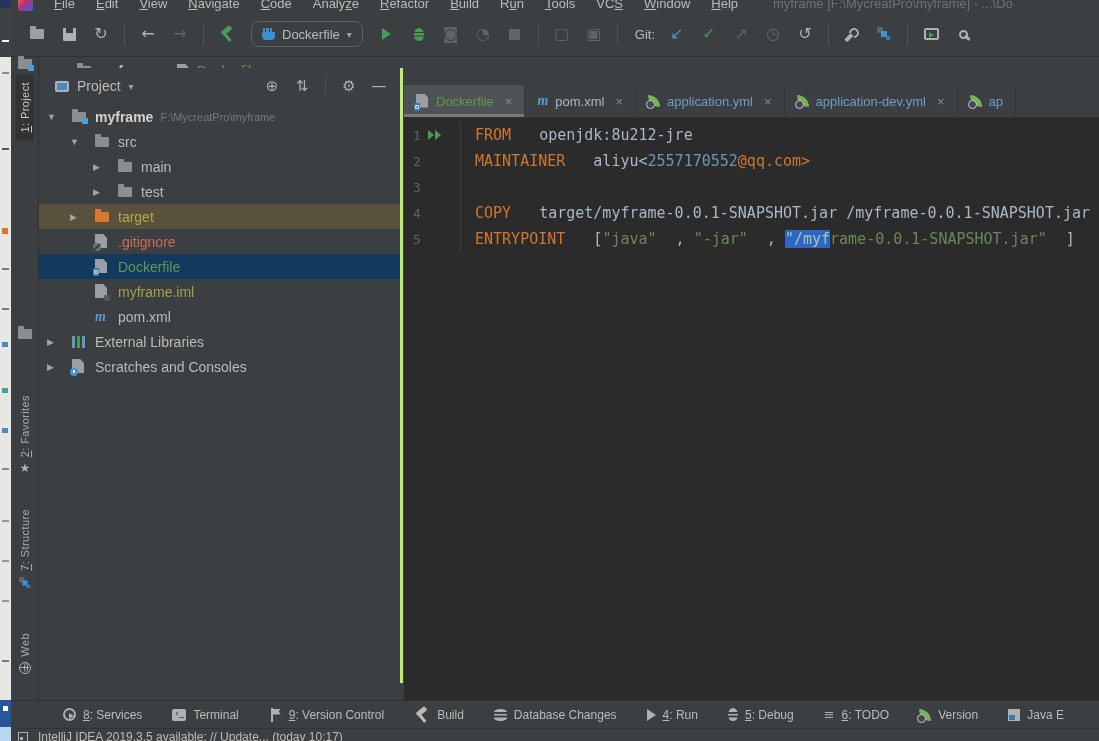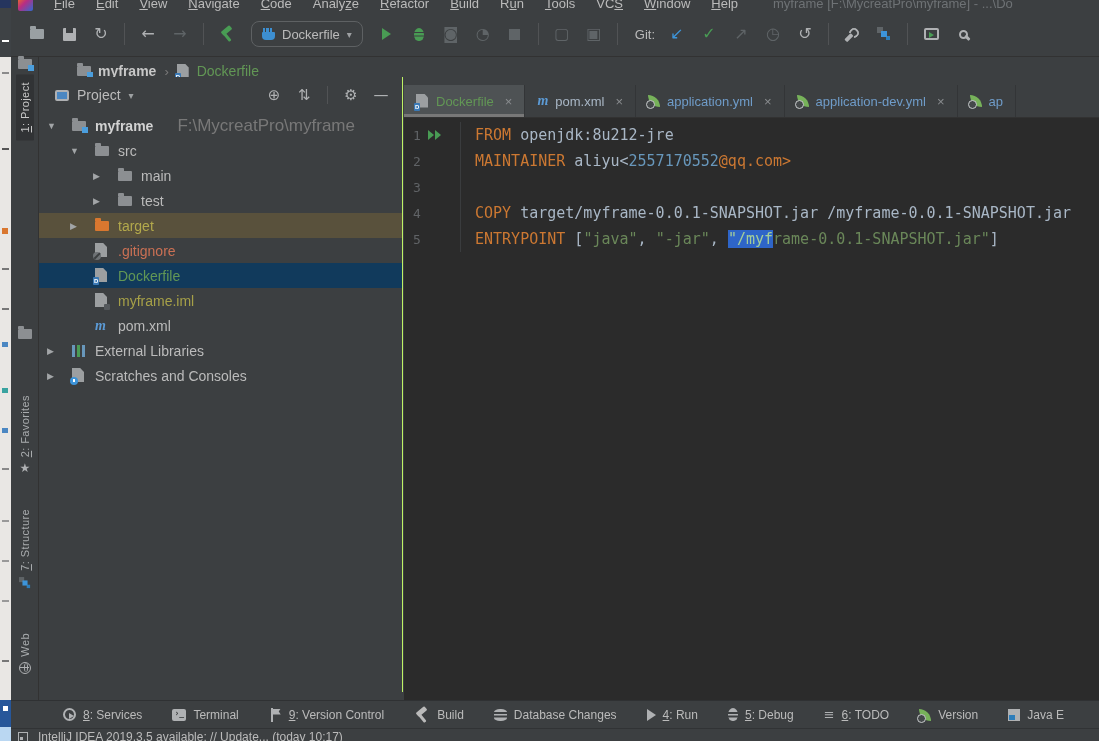--- a/index.html
+++ b/index.html
@@ -116,34 +116,34 @@
   .crumb-green{color:#629755;}
   .crumb-bold{font-weight:bold;color:#C8C8C8;}
 
   
   .stripe{position:absolute;left:0;top:57px;width:28px;height:643px;background:#3C3F41;border-right:1px solid #323232;}
   .stripe-btn{position:absolute;left:0;width:28px;display:flex;flex-direction:column;align-items:center;gap:5px;}
   .s-txt{writing-mode:vertical-rl;transform:rotate(180deg);font-size:11px;color:#A9ACAE;letter-spacing:.4px;white-space:nowrap;}
   .stripe-btn.active .s-txt{background:#313335;padding:8px 3px;border-radius:1px;color:#C8C8C8;}
 
   
-  .panel{position:absolute;left:28px;top:77px;width:364px;height:615px;background:#3C3F41;border-right:1px solid #bef264;}
+  .panel{position:absolute;left:28px;top:68px;width:364px;height:615px;background:#3C3F41;border-right:3px solid #bef264;}
   .panel-head{height:36px;display:flex;align-items:center;gap:8px;padding:0 10px 0 16px;font-size:14px;}
   .panel-head .caret{color:#9DA0A2;font-size:10px;}
   .panel-head .spacer{flex:1;}
   .ph-btn{width:22px;display:flex;justify-content:center;color:#AFB1B3;font-size:15px;font-family:"DejaVu Sans",sans-serif;}
   .ph-sep{width:1px;height:18px;background:#515355;margin:0 4px;}
   .tree{font-size:14px;}
   .tree-row{height:25px;display:flex;align-items:center;white-space:nowrap;}
   .tree-row.sel{background:#113A5C;}
   .tree-row.target{background:#59513C;}
   .t-arrow{width:27px;text-align:left;font-size:9px;color:#A2A5A7;display:inline-block;flex:0 0 auto;padding-left:2px;}
   .t-icon{width:20px;display:flex;justify-content:flex-start;align-items:center;flex:0 0 auto;}
   .t-label{margin-left:3px;}
-  .t-path{color:#787878;margin-left:24px;font-size:17px;}
+  .t-path{color:#787878;margin-left:7px;font-size:11px;}
   .c-bold{font-weight:bold;color:#D2D2D2;}
   .c-olive{color:#A6A048;}
   .c-untracked{color:#CA7054;}
   .c-green{color:#629755;}
   .c-target{color:#B3A94C;}
 
   
   .editor-zone{position:absolute;left:393px;top:85px;right:0;height:615px;background:#2B2B2B;}
   .tabbar{position:absolute;top:0;left:0;right:0;height:33px;background:#3C3F41;border-bottom:1px solid #323232;display:flex;overflow:hidden;}
   .tab{position:relative;display:flex;align-items:center;gap:7px;padding:0 12px;font-size:13px;border-right:1px solid #333537;flex:0 0 auto;}
@@ -152,21 +152,21 @@
   .tab .close{color:#8A8D90;font-size:13px;margin-left:4px;}
   .tab-blue{color:#6F9CC9;}
   .tab-green{color:#629755;}
   .tab-plain{color:#A9B7C6;}
   .code{position:absolute;top:33px;left:0;right:0;bottom:0;padding-top:4px;font-family:"DejaVu Sans Mono",monospace;}
   .cl{display:flex;height:26px;align-items:center;}
   .ln{width:57px;flex:0 0 auto;align-self:stretch;display:flex;align-items:center;gap:7px;padding-left:9px;
       color:#606366;font-size:13px;border-right:1px solid #3A3C3E;}
   .ct{padding-left:14px;white-space:pre;font-size:15px;color:#A9B7C6;}
   .tk-k{color:#CC7832;}
-  .tk-p{color:#A9B7C6;}
+  .tk-p{color:#A9B7C6;margin-left:19px;}
   .tk-s{color:#6A8759;}
   .tk-n{color:#6897BB;}
   .tk-ss{color:#A4CE9A;background:#2E65C8;}
 
   
   .bottombar{position:absolute;left:0;right:0;top:700px;height:28px;background:#3C3F41;border-top:1px solid #2F3133;
              display:flex;align-items:center;gap:30px;padding-left:52px;font-size:12px;overflow:hidden;}
   .bb-item{display:flex;align-items:center;gap:7px;white-space:nowrap;flex:0 0 auto;color:#BBBBBB;}
   .bb-item u{text-decoration:underline;}
 

